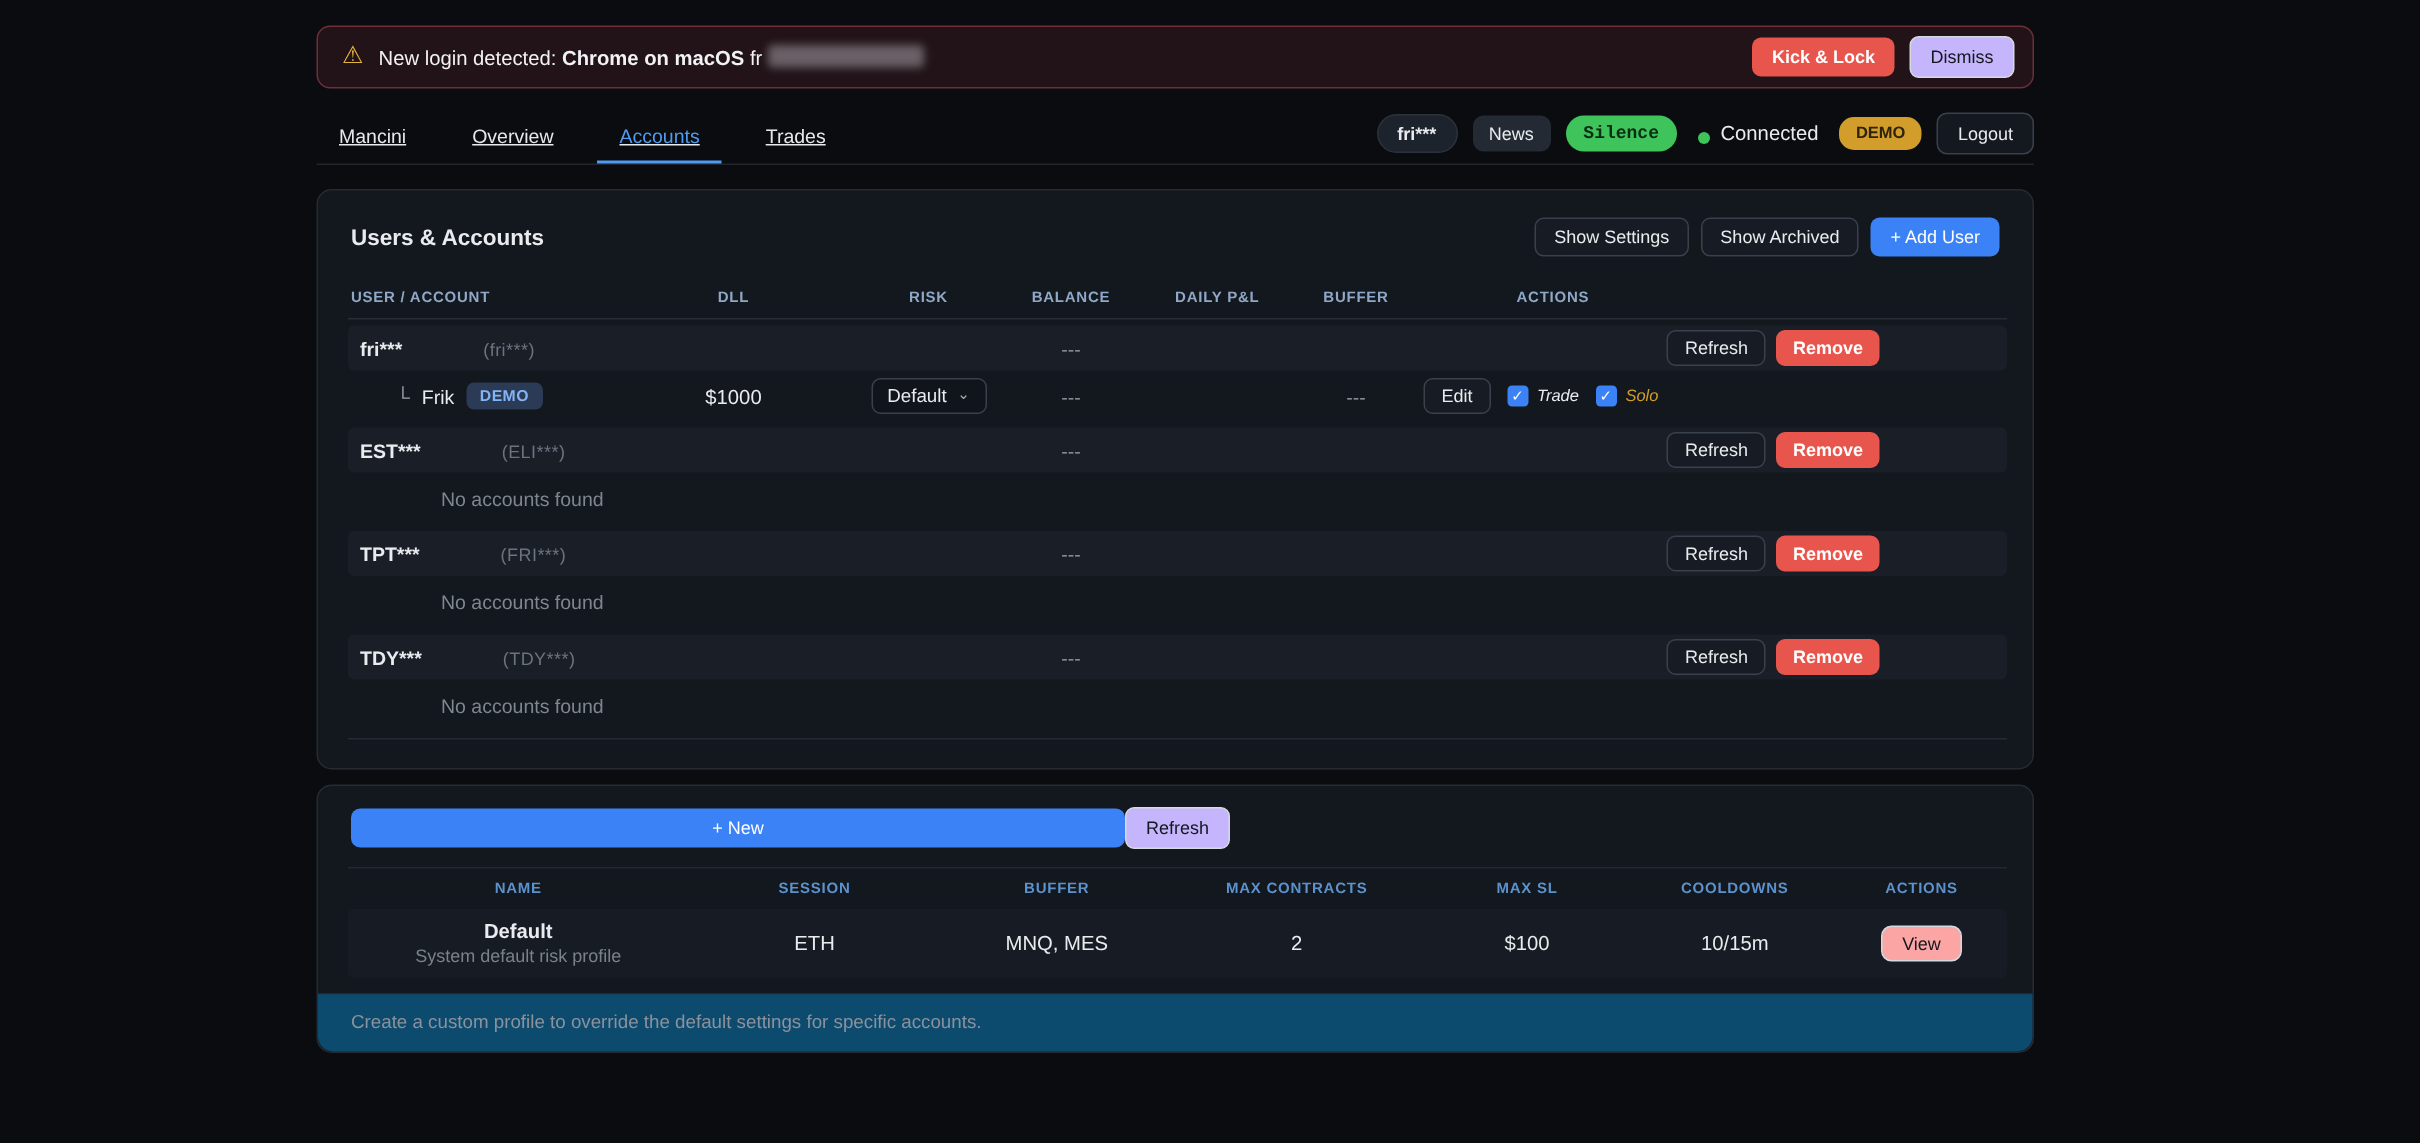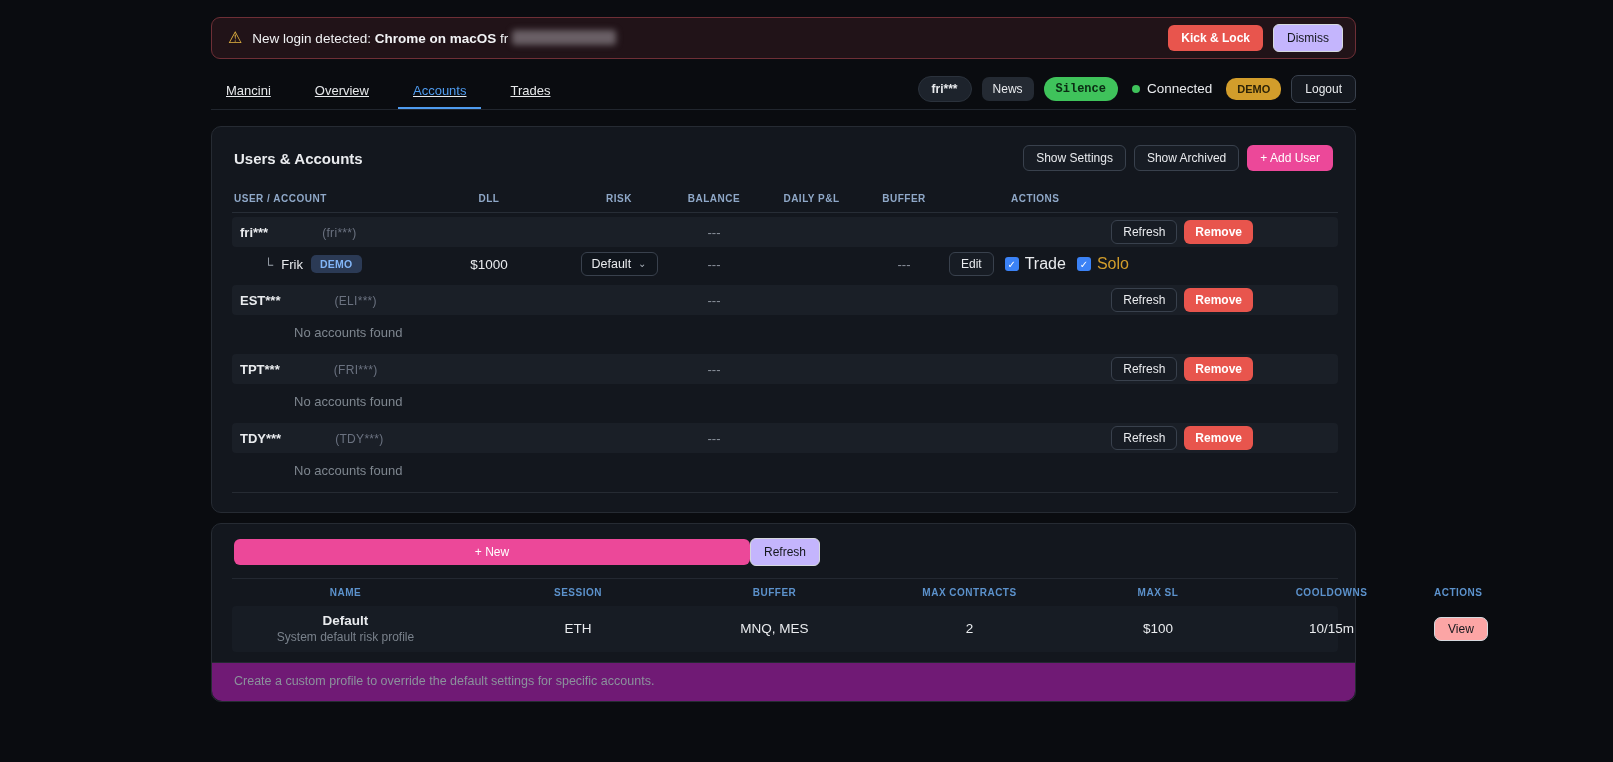--- a/index.html
+++ b/index.html
@@ -27,38 +27,38 @@
   .banner-text b{font-weight:bold;}
   .blur-block{
     display:inline-block; width:104px; height:15px; background:#6a6066; border-radius:3px;
     filter:blur(3px); vertical-align:-2px; margin-left:4px;
   }
   .banner-spacer{flex:1;}
   .btn{border:none; cursor:pointer; font-family:inherit; border-radius:6px; font-size:12px;}
   .btn-red{background:var(--danger); color:#fff; padding:6px 13px; font-weight:bold;}
   .btn-white{background:#c4b5fd; color:#14171c; padding:6px 13px; border:1px solid #d6d9de;}
   .btn-dark{background:var(--btn-dark); color:#e9ebee; padding:5px 12px; border:1px solid var(--btn-border);}
-  .btn-blue{background:#ec4899; color:#fff; padding:6px 13px;}
+  .btn-blue{background:#3b82f6; color:#fff; padding:6px 13px;}
 
   
   .nav{
     margin-top:15px; display:flex; align-items:center; border-bottom:1px solid #21262e;
     height:36px;
   }
   .tabs{display:flex; align-items:stretch; height:100%;text-decoration:underline;}
   .tab{
     padding:0 15px; margin-right:14px; display:flex; align-items:center; font-size:13px;
     color:#e6e8ea; cursor:pointer; border-bottom:2px solid transparent;
   }
   .tab.active{color:var(--accent); border-bottom-color:var(--accent);}
   .nav-right{margin-left:auto; display:flex; align-items:center; gap:10px; padding-bottom:6px;}
   .pill-user{background:#1d232c; border:1px solid #2b323c; border-radius:14px; padding:5px 13px; font-size:12px; font-weight:bold;}
   .pill-news{background:#242a33; border-radius:7px; padding:5px 11px; font-size:12px;}
   .pill-silence{background:var(--success); color:#0a2c13; border-radius:13px; padding:5px 12px; font-size:12px; font-weight:bold;font-family:Liberation Mono, monospace;}
-  .conn{display:flex; align-items:center; gap:7px; font-size:13.5px; margin:12px 4px;}
+  .conn{display:flex; align-items:flex-end; gap:7px; font-size:13.5px; margin:12px 4px;}
   .conn-dot{width:8px; height:8px; border-radius:50%; background:var(--success);}
   .pill-demo{background:var(--gold); color:#2e2407; border-radius:10px; padding:5px 11px; font-size:11px; font-weight:bold;}
   .btn-logout{background:#14181f; color:#e9ebee; padding:6px 13px; border:1px solid #39414d; border-radius:7px;}
 
   
   .card{background:var(--card); border:1px solid var(--card-border); border-radius:10px; margin-top:16px;}
   .card-head{display:flex; align-items:center; padding:18px 22px 10px 22px;}
   .card-title{font-size:15px; font-weight:bold;}
   .head-actions{margin-left:auto; display:flex; gap:8px;}
 
@@ -84,40 +84,40 @@
   .cell-center{text-align:center; font-size:13.5px;}
   .select{
     display:inline-flex; align-items:center; gap:7px; background:#10151c; border:1px solid #39414d;
     border-radius:6px; padding:4px 10px; font-size:12.5px; cursor:pointer; margin:0 auto;
   }
   .select-wrap{display:flex; justify-content:center;}
   .chev{font-size:10px; color:#aab1ba; line-height:1;}
   .acct-controls{display:flex; align-items:center; gap:11px;}
   .cb{display:inline-flex; align-items:center; gap:6px; cursor:pointer;}
   .cb-box{width:14px; height:14px; background:#3b82f6; border-radius:3px; color:#fff; font-size:10px; display:flex; align-items:center; justify-content:center;}
-  .cb-label{font-size:16px;}
+  .cb-label{font-size:11px;font-style:italic;}
   .cb-label.solo{color:var(--gold);}
   .empty-row{padding:10px 0 10px 62px; color:#7e868f; font-size:13px;}
   .end-divider{border-top:1px solid #262b33; margin:4px 0 0 0;}
   .card-bottom-pad{height:19px;}
 
   
   .risk-head{display:grid; grid-template-columns:1fr auto 1fr; align-items:center; padding:14px 19px 12px 22px;}
   .risk-head-right{justify-self:end;}
-  .r-grid{display:grid; grid-template-columns:227px 168px 155px 165px 142px 135px 1fr; align-items:center;gap:35px;}
+  .r-grid{display:grid; grid-template-columns:227px 168px 155px 165px 142px 135px 1fr; align-items:center;}
   .r-wrap{padding:0 17px 0 20px;}
   .rhead{padding:8px 0; border-top:1px solid #232831;}
   .rth{font-size:10px; font-weight:bold; color:var(--head-blue2); letter-spacing:.5px; text-align:center;}
   .rrow{background:#171c24; border-radius:4px; padding:7px 0 8px 0;}
   .r-name{text-align:center;}
   .r-name .nm{font-weight:bold; font-size:13.5px;}
   .r-name .desc{color:#79818b; font-size:12px; margin-top:2px;}
   .rcell{text-align:center; font-size:13.5px;}
   .btn-view{background:#fca5a5; color:#14171c; padding:4px 13px; border:1px solid #d6d9de; border-radius:7px; font-size:12px;}
-  .risk-foot{border-top:1px solid #232831; margin-top:10px; padding:11px 22px 13px 22px; color:#8b929c; font-size:12.5px; border-radius:0 0 10px 10px; background:#701a75;}
+  .risk-foot{border-top:1px solid #232831; margin-top:10px; padding:11px 22px 13px 22px; color:#8b929c; font-size:12.5px; border-radius:0 0 10px 10px; background:#0c4a6e;}
 </style>
 </head>
 <body>
 
 <div class="container">
 
   <div class="banner">
     <span class="warn-icon">⚠</span>
     <span class="banner-text">
       <span>New login detected:</span>

